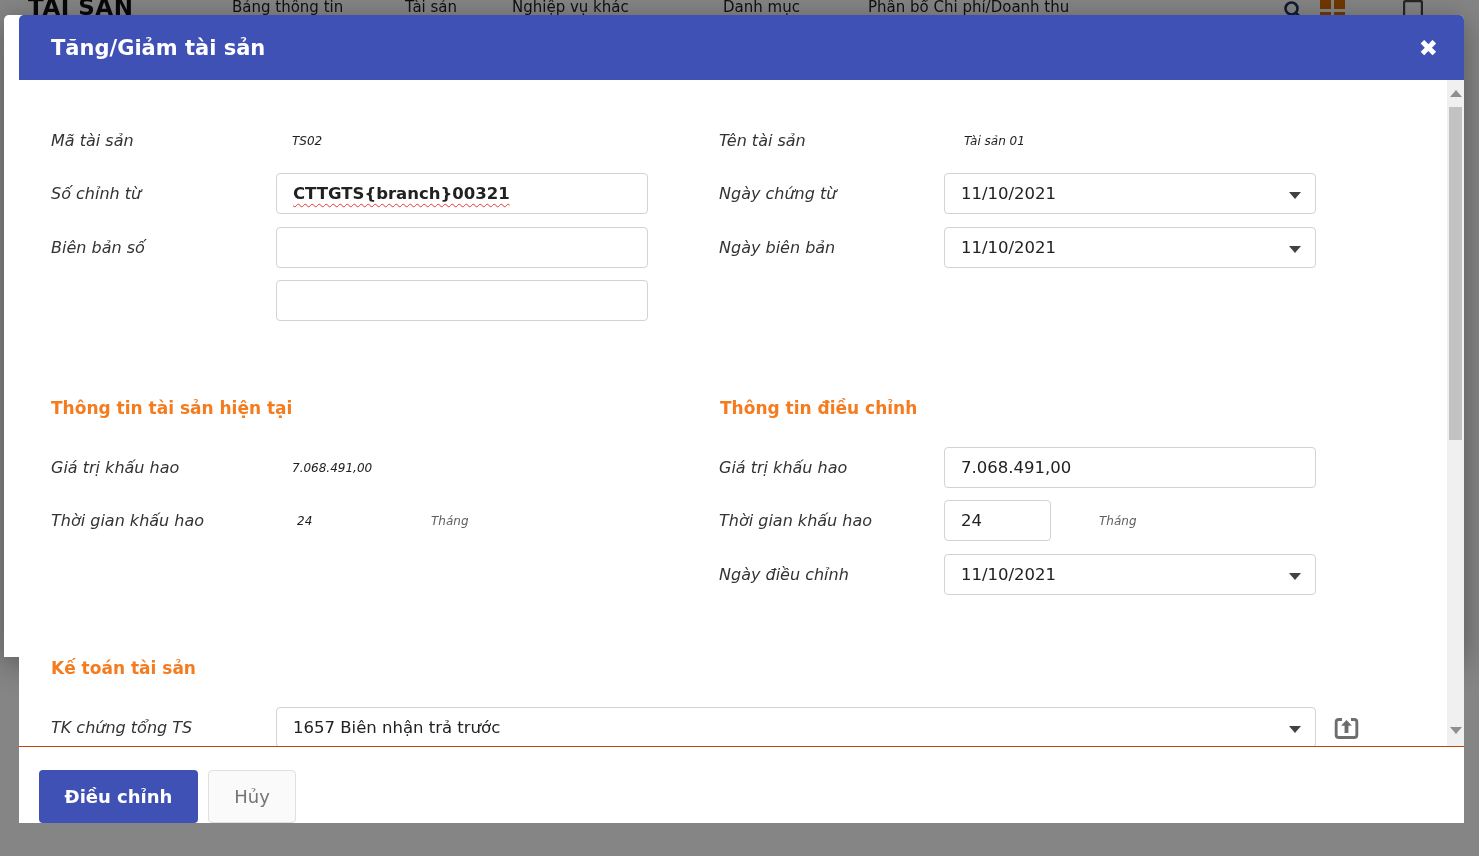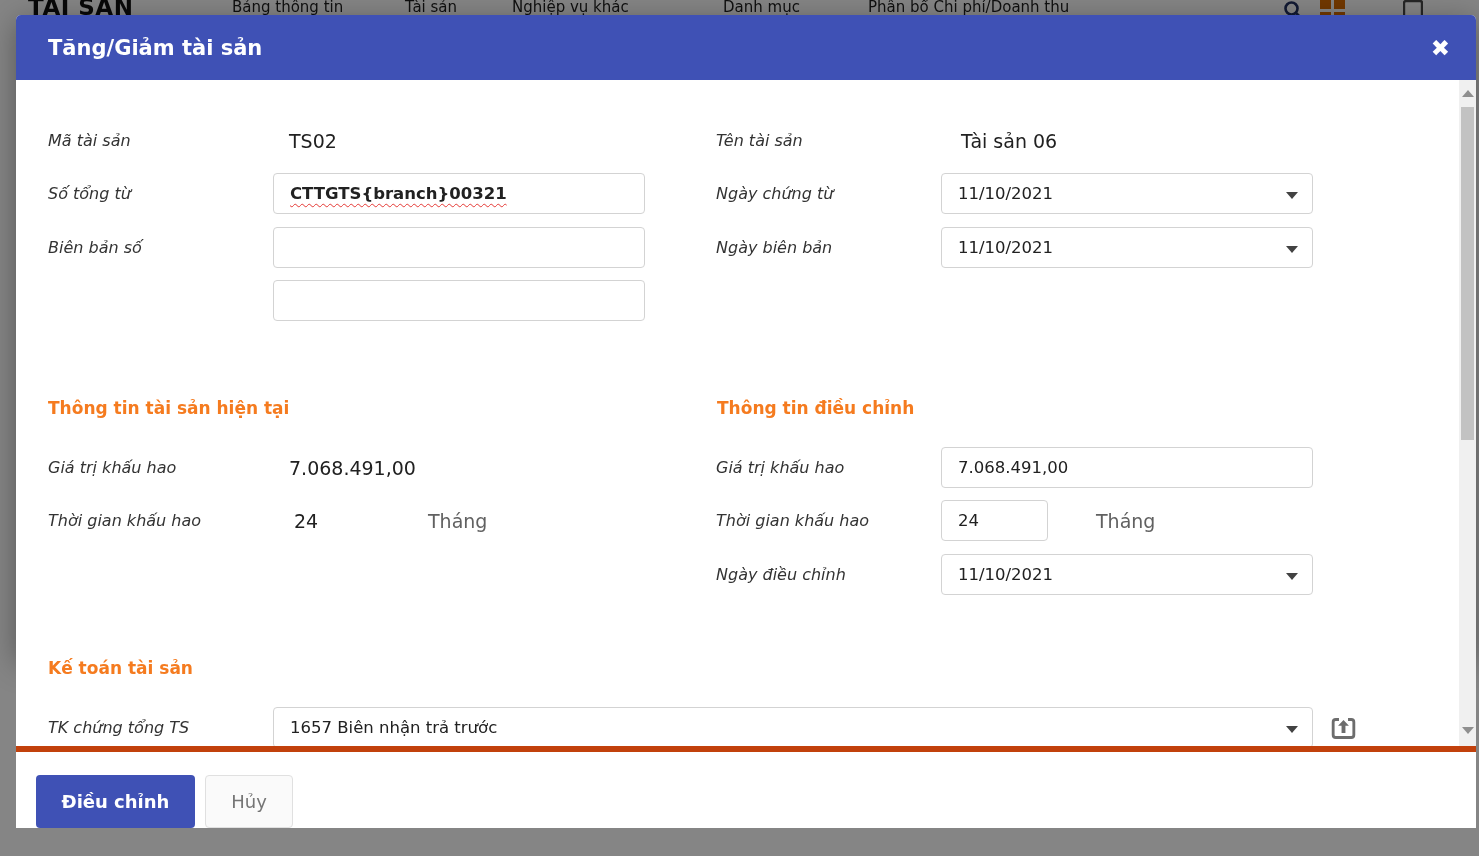--- a/index.html
+++ b/index.html
@@ -8,35 +8,35 @@
   #screen { position:relative; width:1479px; height:856px; overflow:hidden; background:#fff; }
 
   
   .bg-page { position:absolute; inset:0; background:#fff; }
   .bg-title { position:absolute; left:28px; top:-6px; font-size:23px; font-weight:700; color:#101010; letter-spacing:.5px; }
   .bg-nav-item { position:absolute; top:-2px; font-size:15px; color:#1d1d1d; white-space:nowrap; }
   .bg-icon { position:absolute; top:0; }
   .overlay { position:absolute; inset:0; background:rgba(0,0,0,.48); z-index:5; }
 
   
-  .modal { position:absolute; left:16px; top:15px; width:1460px; height:642px; z-index:10;
+  .modal { position:absolute; left:4px; top:15px; width:1460px; height:642px; z-index:10;
            background:#fff; border-radius:5px 5px 0 0; box-shadow:0 6px 30px rgba(0,0,0,.35);
-           display:flex; flex-direction:column; }
+           display:flex; flex-direction:column;padding-left:15px; }
   .modal-header { height:65px; background:#3f51b5; border-radius:5px 5px 0 0; position:relative; flex:0 0 65px; }
   .modal-title { position:absolute; left:32px; top:50%; transform:translateY(-50%);
                  color:#fff; font-size:21px; font-weight:700; }
   .modal-close { position:absolute; right:26px; top:50%; transform:translateY(-50%);
                  color:#fff; font-size:23px; font-weight:700; cursor:pointer; line-height:1; }
 
   .modal-body { position:relative; height:666px; flex:0 0 666px; background:#fff; overflow:hidden; }
 
   .lbl { position:absolute; height:41px; display:flex; align-items:center;
          font-size:16px; color:#333; white-space:nowrap;font-style:italic; }
   .val { position:absolute; height:41px; display:flex; align-items:center;
-         font-size:19px; color:#212121; white-space:nowrap; }
+         font-size:12px; color:#212121; white-space:nowrap;font-style:italic; }
   .unit { color:#616161; }
 
   .field { position:absolute; height:41px; width:372px; border:1px solid #d3d3d3; border-radius:4px;
            background:#fff; font-size:16.5px; color:#212121; padding:0 16px;
            font-family:"DejaVu Sans","Liberation Sans",sans-serif; }
   input.field { outline:none; }
   .fakebox { display:flex; align-items:center; }
   .squiggle { text-decoration-line:underline; text-decoration-style:wavy;
               text-decoration-color:#e53935; text-decoration-thickness:1px; text-underline-offset:4px;font-weight:bold; }
   .select { display:flex; align-items:center; cursor:pointer; }
@@ -47,21 +47,21 @@
   .openin-btn { position:absolute; left:1312px; top:633px; width:31px; height:31px; cursor:pointer; }
 
   
   .sb { position:absolute; right:0; top:0; width:17px; height:666px; background:#f0f0f0; }
   .sb-thumb { position:absolute; left:2px; width:13px; top:27px; height:333px; background:#c2c2c2; }
   .sb-up, .sb-down { position:absolute; left:50%; transform:translateX(-50%); width:0; height:0;
                      border-left:6px solid transparent; border-right:6px solid transparent; }
   .sb-up { top:10px; border-bottom:7px solid #8f8f8f; }
   .sb-down { bottom:12px; border-top:7px solid #8f8f8f; }
 
-  .modal-footer { flex:1 1 auto; border-top:6px solid #c2410c; background:#fff;
+  .modal-footer { flex:1 1 auto; border-top:1px solid #c2410c; background:#fff;
                   display:flex; align-items:flex-start; padding:23px 0 0 20px; gap:10px; }
   .btn { height:53px; border-radius:4px; font-size:18px; display:flex; align-items:center; justify-content:center;
          cursor:pointer; font-family:"DejaVu Sans","Liberation Sans",sans-serif; }
   .btn-primary { width:159px; background:#3f51b5; color:#fff; font-weight:700; border:none; }
   .btn-cancel { width:88px; background:#fafafa; color:#757575; border:1px solid #e0e0e0; }
 </style>
 </head>
 <body>
 
 <div id="screen">
@@ -101,23 +101,23 @@
     <div class="modal-header">
       <span class="modal-title">Tăng/Giảm tài sản</span>
       <span class="modal-close">✖</span>
     </div>
 
     <div class="modal-body">
 
       <div class="lbl" style="left:32px; top:40px">Mã tài sản</div>
       <div class="val" style="left:273px; top:40px">TS02</div>
       <div class="lbl" style="left:700px; top:40px">Tên tài sản</div>
-      <div class="val" style="left:945px; top:40px">Tài sản 06</div>
+      <div class="val" style="left:945px; top:40px">Tài sản 01</div>
 
-      <div class="lbl" style="left:32px; top:93px">Số tổng từ</div>
+      <div class="lbl" style="left:32px; top:93px">Số chỉnh từ</div>
       <div class="field fakebox" style="left:257px; top:93px" role="textbox">
         <span class="squiggle">CTTGTS{branch}00321</span>
       </div>
       <div class="lbl" style="left:700px; top:93px">Ngày chứng từ</div>
       <div class="field select" style="left:925px; top:93px">
         <span>11/10/2021</span>
         <span class="caret"></span>
       </div>
 
       <div class="lbl" style="left:32px; top:147px">Biên bản số</div>

